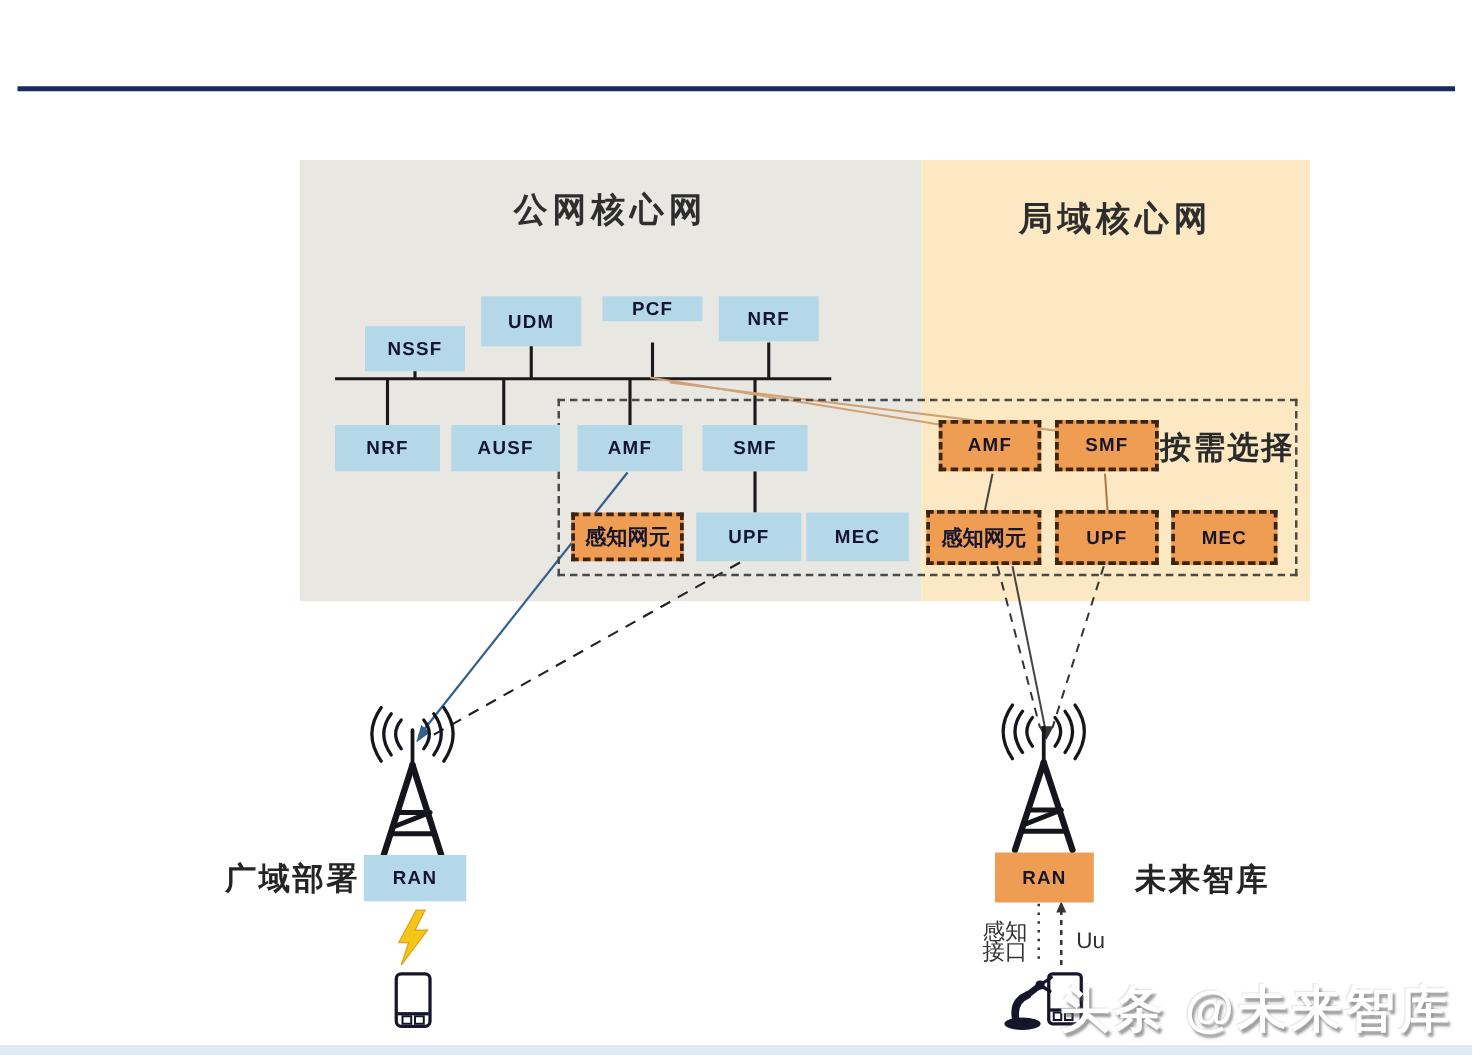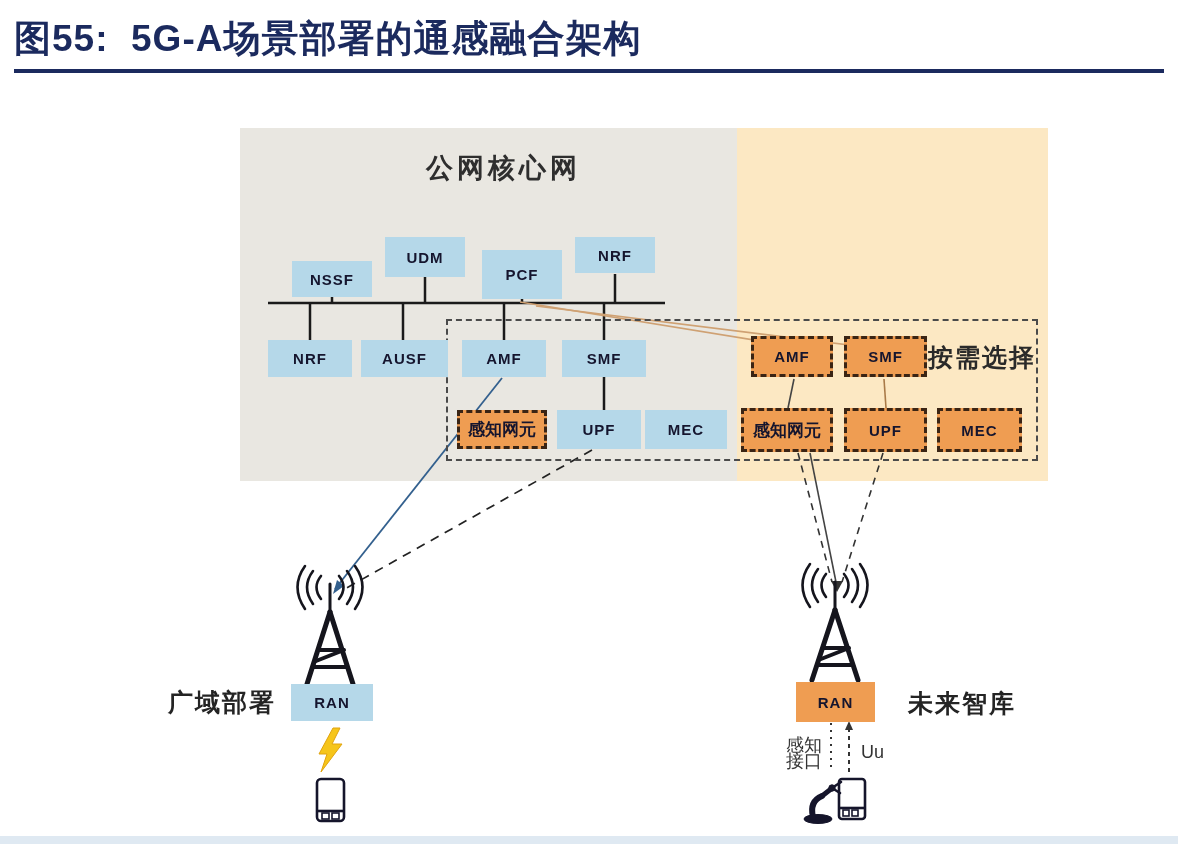--- a/index.html
+++ b/index.html
@@ -23,21 +23,21 @@
     background:var(--panel-public,#e9e7e1);
   }
   .panel-local {
     position:absolute; left:737px; top:128px; width:311px; height:353px;
     background:var(--panel-local,#fce8c3);
   }
   .panel-title {
     position:absolute; text-align:center; font-size:27px; font-weight:600;
     color:#2e2e2e; letter-spacing:4px;
   }
-  .panel-title.public { left:240px; top:150px; width:497px;padding-left:15px; }
+  .panel-title.public { left:240px; top:150px; width:497px; }
   .panel-title.local  { left:737px; top:157px; width:311px; }
 
   .dashed-region {
     position:absolute; left:446px; top:319px; width:592px; height:142px;
     border:2px dashed #4a4a4a; box-sizing:border-box; background:transparent;
   }
 
   .node {
     position:absolute; display:flex; align-items:center; justify-content:center;
     font-weight:bold; color:#15152e; box-sizing:border-box;
@@ -77,26 +77,26 @@
   .ln-blue { stroke:var(--blue-line,#33608e); stroke-width:1.8; fill:none; }
   .ln-dash { stroke:#222; stroke-width:1.7; fill:none; stroke-dasharray:9 7; }
   .ln-dash2{ stroke:#333; stroke-width:1.6; fill:none; stroke-dasharray:7 6; }
   .tower   { stroke:#15151d; fill:none; stroke-linecap:round; }
 </style>
 </head>
 <body>
 
 <div class="canvas">
 
-  <div class="fig-title">图55:  5G-A场景部署的通感融合架构</div>
   <div class="title-rule"></div>
 
   <div class="panel-public"></div>
   <div class="panel-local"></div>
   <div class="panel-title public">公网核心网</div>
+  <div class="panel-title local">局域核心网</div>
 
   <svg class="overlay" viewBox="0 0 1178 844">
 
     <path class="ln" d="M268 303 H665"></path>
     <path class="ln" d="M332 274 V303"></path>
       <path class="ln" d="M425 274 V303"></path>
     <path class="ln" d="M522 274 V303"></path>
       <path class="ln" d="M615 274 V303"></path>
     <path class="ln" d="M310 303 V340"></path>
       <path class="ln" d="M403 303 V340"></path>
@@ -180,47 +180,48 @@
       <path d="M840 808 H864"></path>
       <rect x="843" y="810" width="6" height="6" stroke-width="1.6"></rect>
       <rect x="852" y="810" width="6" height="6" stroke-width="1.6"></rect>
     </g>
   </svg>
 
   <div class="dashed-region"></div>
 
   <div class="node blue" style="left:292px; top:237px; width:80px; height:36px;margin-top:24px;">NSSF</div>
   <div class="node blue" style="left:385px; top:237px; width:80px; height:40px;">UDM</div>
-  <div class="node blue" style="left:482px; top:237px; width:80px; height:49px;margin-top:13px;">PCF</div>
+  <div class="node blue" style="left:482px; top:237px; width:80px; height:20px;">PCF</div>
   <div class="node blue" style="left:575px; top:237px; width:80px; height:36px;">NRF</div>
 
   <div class="node blue" style="left:268px; top:340px; width:84px; height:37px;">NRF</div>
   <div class="node blue" style="left:361px; top:340px; width:87px; height:37px;">AUSF</div>
   <div class="node blue" style="left:462px; top:340px; width:84px; height:37px;">AMF</div>
   <div class="node blue" style="left:562px; top:340px; width:84px; height:37px;">SMF</div>
 
   <div class="node orange cn" style="left:457px; top:410px; width:90px; height:39px;">感知网元</div>
   <div class="node blue" style="left:557px; top:410px; width:84px; height:39px;">UPF</div>
   <div class="node blue" style="left:645px; top:410px; width:82px; height:39px;">MEC</div>
 
   <div class="node orange" style="left:751px; top:336px; width:82px; height:41px;">AMF</div>
   <div class="node orange" style="left:844px; top:336px; width:83px; height:41px;">SMF</div>
   <div class="on-demand">按需选择</div>
 
   <div class="node orange cn" style="left:741px; top:408px; width:92px; height:44px;">感知网元</div>
   <div class="node orange" style="left:844px; top:408px; width:83px; height:44px;">UPF</div>
   <div class="node orange" style="left:937px; top:408px; width:85px; height:44px;">MEC</div>
 
-  <div class="deploy-label" style="left:168px; top:686px;">广域部署</div>
+  <div class="deploy-label" style="left:180px; top:686px;">广域部署</div>
   <div class="node blue" style="left:291px; top:684px; width:82px; height:37px;">RAN</div>
 
   <div class="node orange-solid" style="left:796px; top:682px; width:79px; height:40px;">RAN</div>
   <div class="deploy-label" style="left:908px; top:687px;">未来智库</div>
 
   <div class="small-label" style="left:786px; top:737px;">
     <div>感知</div>
     <div>接口</div>
   </div>
   <div class="small-label" style="left:861px; top:744px;">Uu</div>
 
+  <div class="watermark">头条 @未来智库</div>
 
   <div class="bottom-strip"></div>
 </div>
 
 </body></html>

